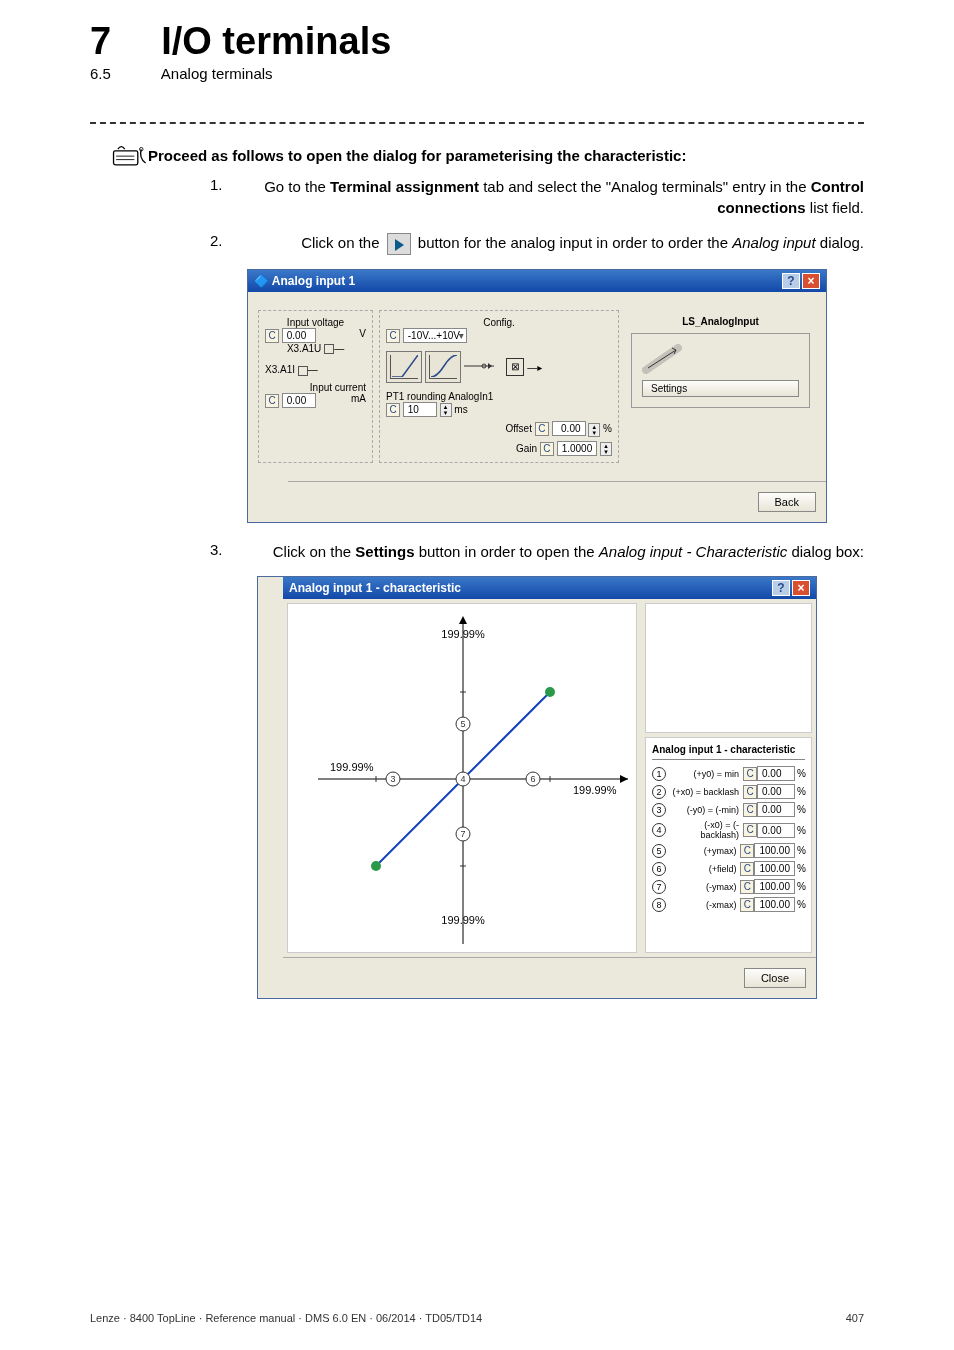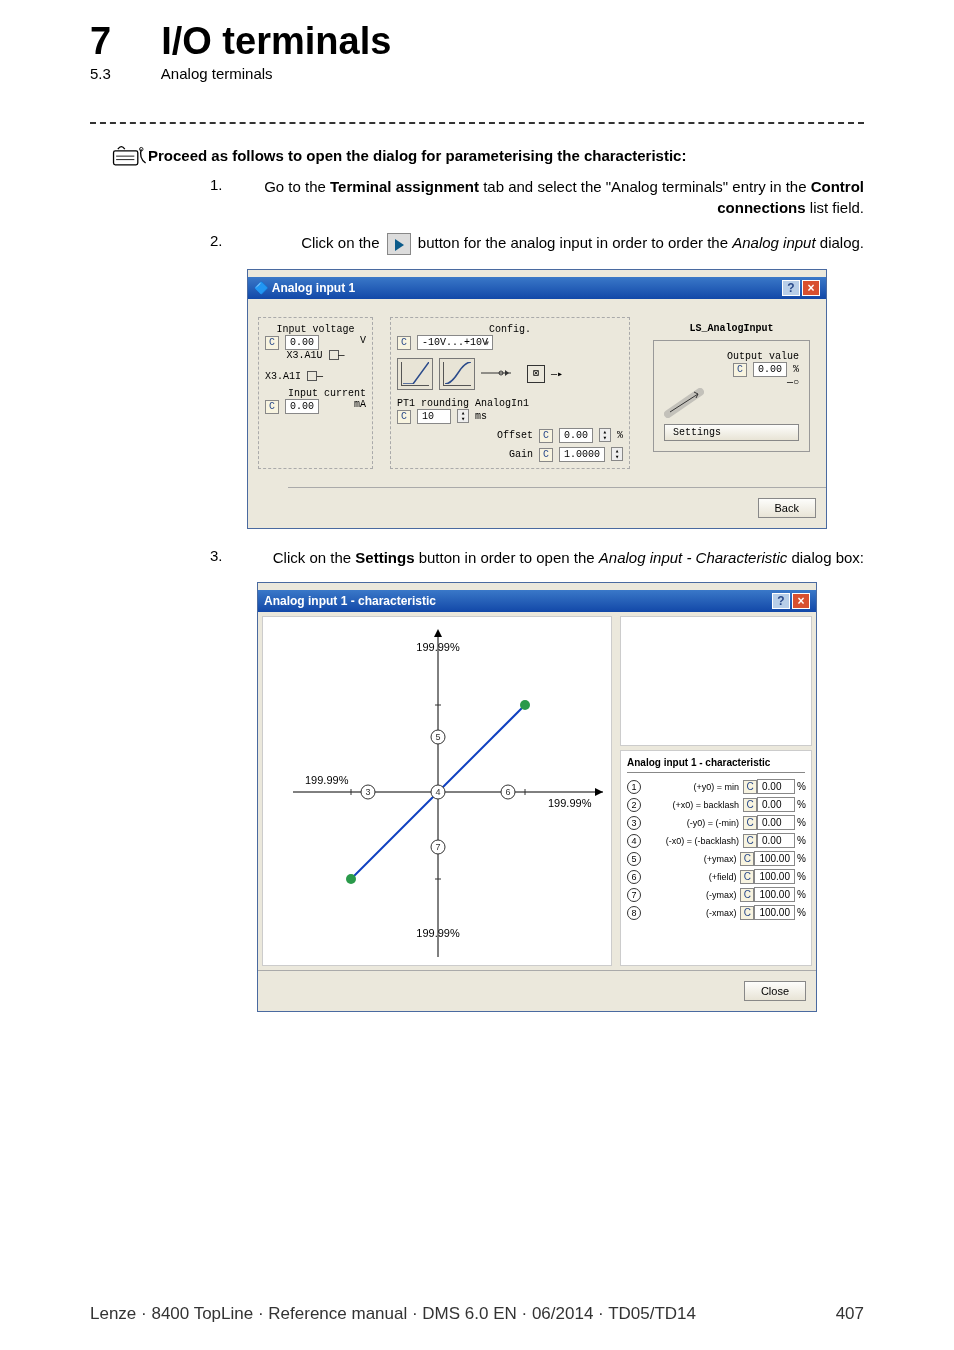--- a/index.html
+++ b/index.html
@@ -91,37 +91,35 @@
   }
   .titlebar {
     background: linear-gradient(to bottom, #3a78c8, #1248a8);
     color: #fff;
     font-weight: bold;
     font-size: 12px;
     padding: 3px 6px;
     display: flex;
     justify-content: space-between;
     align-items: center;
-    margin-top: 7px;
   }
   .winbtns { display: flex; gap: 2px; }
   .winbtn {
     width: 18px; height: 16px;
     display: flex; align-items: center; justify-content: center;
     font-weight: bold;
     border: 1px solid #fff;
     font-size: 12px;
   }
   .helpbtn { background: #b8cee8; color: #2a4a8a; }
   .closebtn { background: #d85030; color: #fff; }
   .d1body {
     display: flex;
     padding: 18px 10px;
-    gap: 17px;
-    font-family: Liberation Mono, monospace;
+    gap: 6px;
   }
   .d1left {
     width: 115px;
     border: 1px dashed #aaa;
     padding: 6px;
     font-size: 10px;
   }
   .d1mid {
     width: 240px;
     border: 1px dashed #aaa;
@@ -211,20 +209,21 @@
   }
   .spin { display:inline-block; width:12px; height:14px; border:1px solid #888; background:#eee; vertical-align:middle; font-size:7px; line-height:6px; text-align:center; }
 
   
   .dialog2 {
     width: 560px;
     margin: 8px auto;
     border: 1px solid #4a6aa0;
     background: #ebe8dc;
     font-size: 11px;
+    padding-left: 25px;
   }
   .d2body {
     display: flex;
   }
   .d2chart {
     width: 350px;
     height: 350px;
     background: #fff;
     position: relative;
     border:1px solid #ccc;
@@ -278,35 +277,35 @@
     text-align:right;
   }
 
   .footer {
     position:absolute;
     bottom:26px;
     left:90px;
     right:90px;
     display:flex;
     justify-content:space-between;
-    font-size:17px;
+    font-size:11px;
     color:#333;
   }
   .drawicon { width:28px; height:22px;  }
 </style>
 </head>
 <body>
 
 <div class="page">
   <div class="header">
     <span class="chapnum">7</span>
     <span class="chaptitle">I/O terminals</span>
   </div>
   <div class="subheader">
-    <span>5.3</span>
+    <span>6.5</span>
     <span>Analog terminals</span>
   </div>
   <hr class="dashed">
 
   <div class="iconrow">
     <span class="drawicon">
       <svg viewBox="0 0 40 30" width="40" height="26">
         <rect x="1" y="8" width="28" height="16" rx="2" fill="none" stroke="#000" stroke-width="1.5"></rect>
         <line x1="4" y1="14" x2="25" y2="14" stroke="#000"></line>
         <line x1="4" y1="18" x2="25" y2="18" stroke="#000"></line>
@@ -400,27 +399,20 @@
             <span>Gain</span>
             <span class="cbox">C</span>
             <span class="valbox">1.0000</span>
             <span class="spin">▴<br>▾</span>
           </div>
         </div>
 
         <div class="d1right">
           <div style="text-align:center;font-weight:bold;">LS_AnalogInput</div>
           <div style="border:1px solid #999;padding:10px;margin-top:6px;">
-            <div style="text-align:right;">
-              <div>Output value</div>
-              <span class="cbox">C</span>
-              <span class="valbox">0.00</span>
-              <span>%</span>
-              <div style="text-align:right;">—○</div>
-            </div>
             <svg viewBox="0 0 40 30" width="40" height="30" style="display:block;">
               <line x1="4" y1="26" x2="36" y2="4" stroke="#888" stroke-width="8" stroke-linecap="round" opacity="0.4"></line>
               <path d="M6 24 L34 6 M30 4 L34 6 L32 10" stroke="#333" fill="none"></path>
             </svg>
             <span class="settingsbtn">Settings</span>
           </div>
         </div>
       </div>
       <div class="d1bottombar">
         <span class="btn">Back</span>

